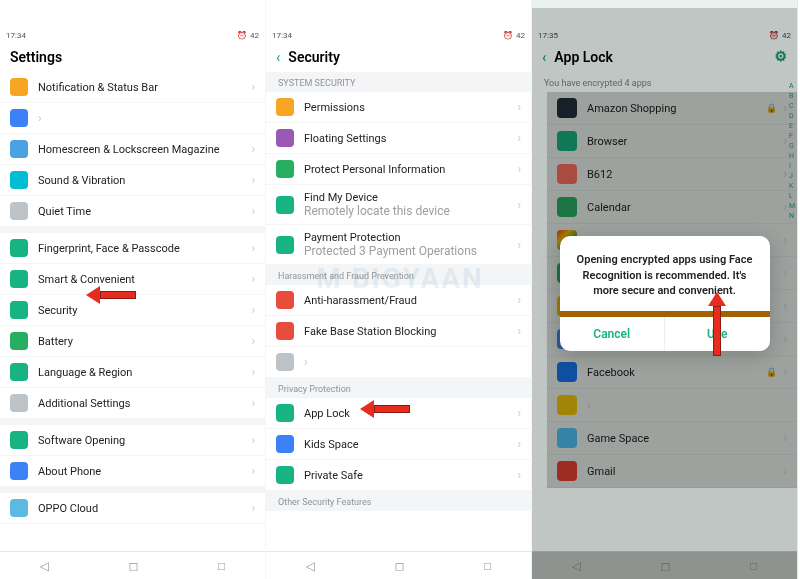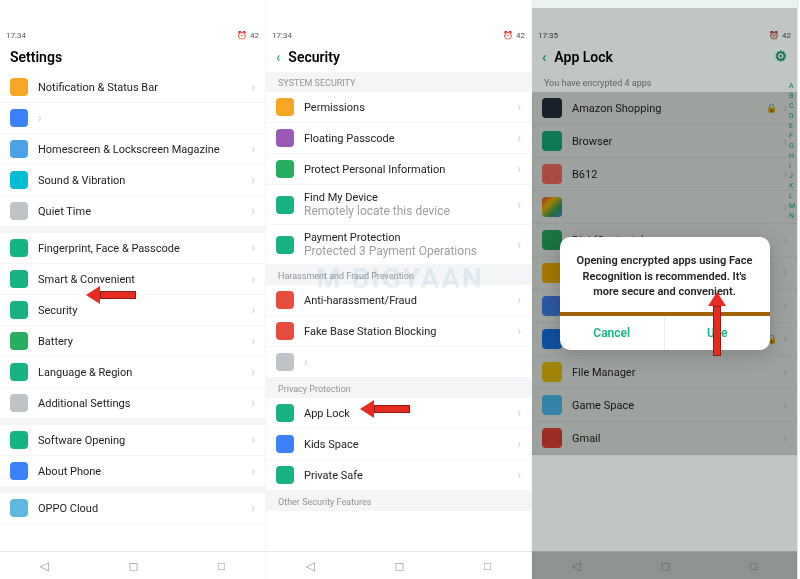--- a/index.html
+++ b/index.html
@@ -83,21 +83,21 @@
   
   .i-orange{background:#f6a623;} .i-blue{background:#3a82f6;}
   .i-blue2{background:#4aa1e3;}
   .i-teal{background:#17b383;} .i-green2{background:#27ae60;}
   .i-red{background:#e74c3c;} .i-cyan{background:#00bcd4;}
   .i-gray{background:#bdc3c7;} .i-purple{background:#9b59b6;} .i-cloud{background:#5eb9e2;}
 
   
   .dim { filter: brightness(0.82); }
   .col3-bg { background:#eaf2ee; }
-  .col3-bg .row { background:#eaf2ee; }
+  .col3-bg .row { background:#eaf2ee;margin-left:15px; }
   .alpha-index{
     position:absolute; right:2px; top:82px;
     font-size:7px; color:#17b383; display:flex; flex-direction:column; gap:2px;
   }
 
   
   .app-icon{ width:20px;height:20px;border-radius:4px;margin-right:10px;
     display:flex;align-items:center;justify-content:center;font-size:10px;color:#fff;flex-shrink:0;}
   .a-amazon{background:#232f3e;} .a-browser{background:#17b383;}
   .a-b612{background:#ff6f61;} .a-cal{background:#27ae60;}
@@ -115,21 +115,21 @@
     width: 210px;
     background:#fff;
     border-radius:10px;
     overflow:hidden;
     box-shadow:0 4px 20px rgba(0,0,0,0.2);
   }
   .dialog .msg{
     padding:16px 14px 12px;
     font-size:11px; color:#222; text-align:center; font-weight:600; line-height:1.4;
   }
-  .dialog .actions{ display:flex; border-top:4px solid #a16207; }
+  .dialog .actions{ display:flex; border-top:6px solid #a16207; }
   .dialog .actions div{
     flex:1; text-align:center; padding:10px 0; font-size:12px; font-weight:600;
     color:#17b383;
   }
   .dialog .actions div:first-child{ border-right:1px solid #eee;}
 
   
   .arrow{
     position:absolute; display:flex; align-items:center;
   }
@@ -270,21 +270,21 @@
       <div class="row">
         <div class="icon i-orange"></div>
         <div style="flex:1">
           <div class="text">Permissions</div>
         </div>
         <div class="chev">›</div>
       </div>
       <div class="row">
         <div class="icon i-purple"></div>
         <div style="flex:1">
-          <div class="text">Floating Passcode</div>
+          <div class="text">Floating Settings</div>
         </div>
         <div class="chev">›</div>
       </div>
       <div class="row">
         <div class="icon i-green2"></div>
         <div style="flex:1">
           <div class="text">Protect Personal Information</div>
         </div>
         <div class="chev">›</div>
       </div>
@@ -381,20 +381,25 @@
           <div class="app-icon a-browser"></div>
           <div class="text">Browser</div>
           <div class="chev">›</div>
         </div>
         <div class="row">
           <div class="app-icon a-b612"></div>
           <div class="text">B612</div>
           <div class="chev">›</div>
         </div>
         <div class="row">
+          <div class="app-icon a-cal"></div>
+          <div class="text">Calendar</div>
+          <div class="chev">›</div>
+        </div>
+        <div class="row">
           <div class="app-icon a-google"></div>
           <div class="text"></div>
           <div class="chev">›</div>
         </div>
         <div class="row">
           <div class="app-icon a-dial"></div>
           <div class="text">Dial (Contacts)</div>
           <div class="chev">›</div>
         </div>
         <div class="row">
@@ -408,21 +413,20 @@
           <div class="chev">›</div>
         </div>
         <div class="row">
           <div class="app-icon a-fb"></div>
           <div class="text">Facebook</div>
           <span class="lock-mini">🔒</span>
           <div class="chev">›</div>
         </div>
         <div class="row">
           <div class="app-icon a-fm"></div>
-          <div class="text">File Manager</div>
           <div class="chev">›</div>
         </div>
         <div class="row">
           <div class="app-icon a-gs"></div>
           <div class="text">Game Space</div>
           <div class="chev">›</div>
         </div>
         <div class="row">
           <div class="app-icon a-gmail"></div>
           <div class="text">Gmail</div>

